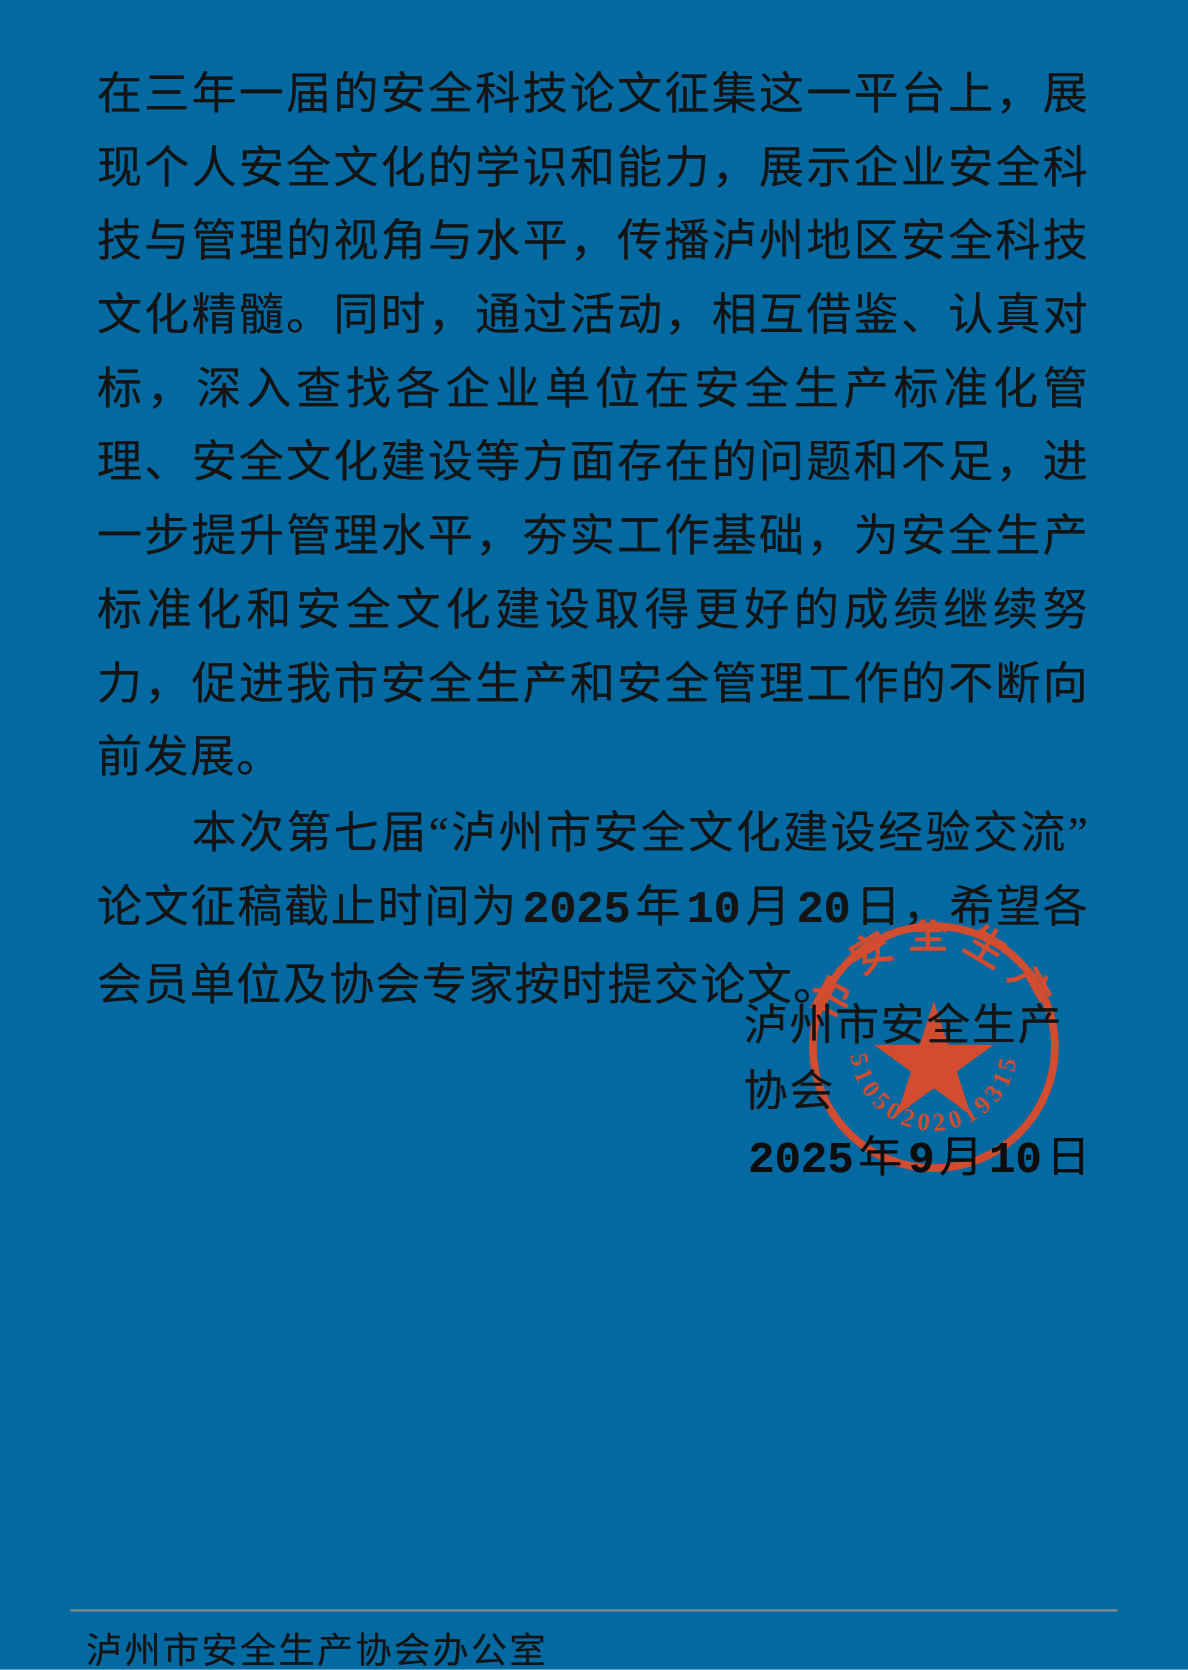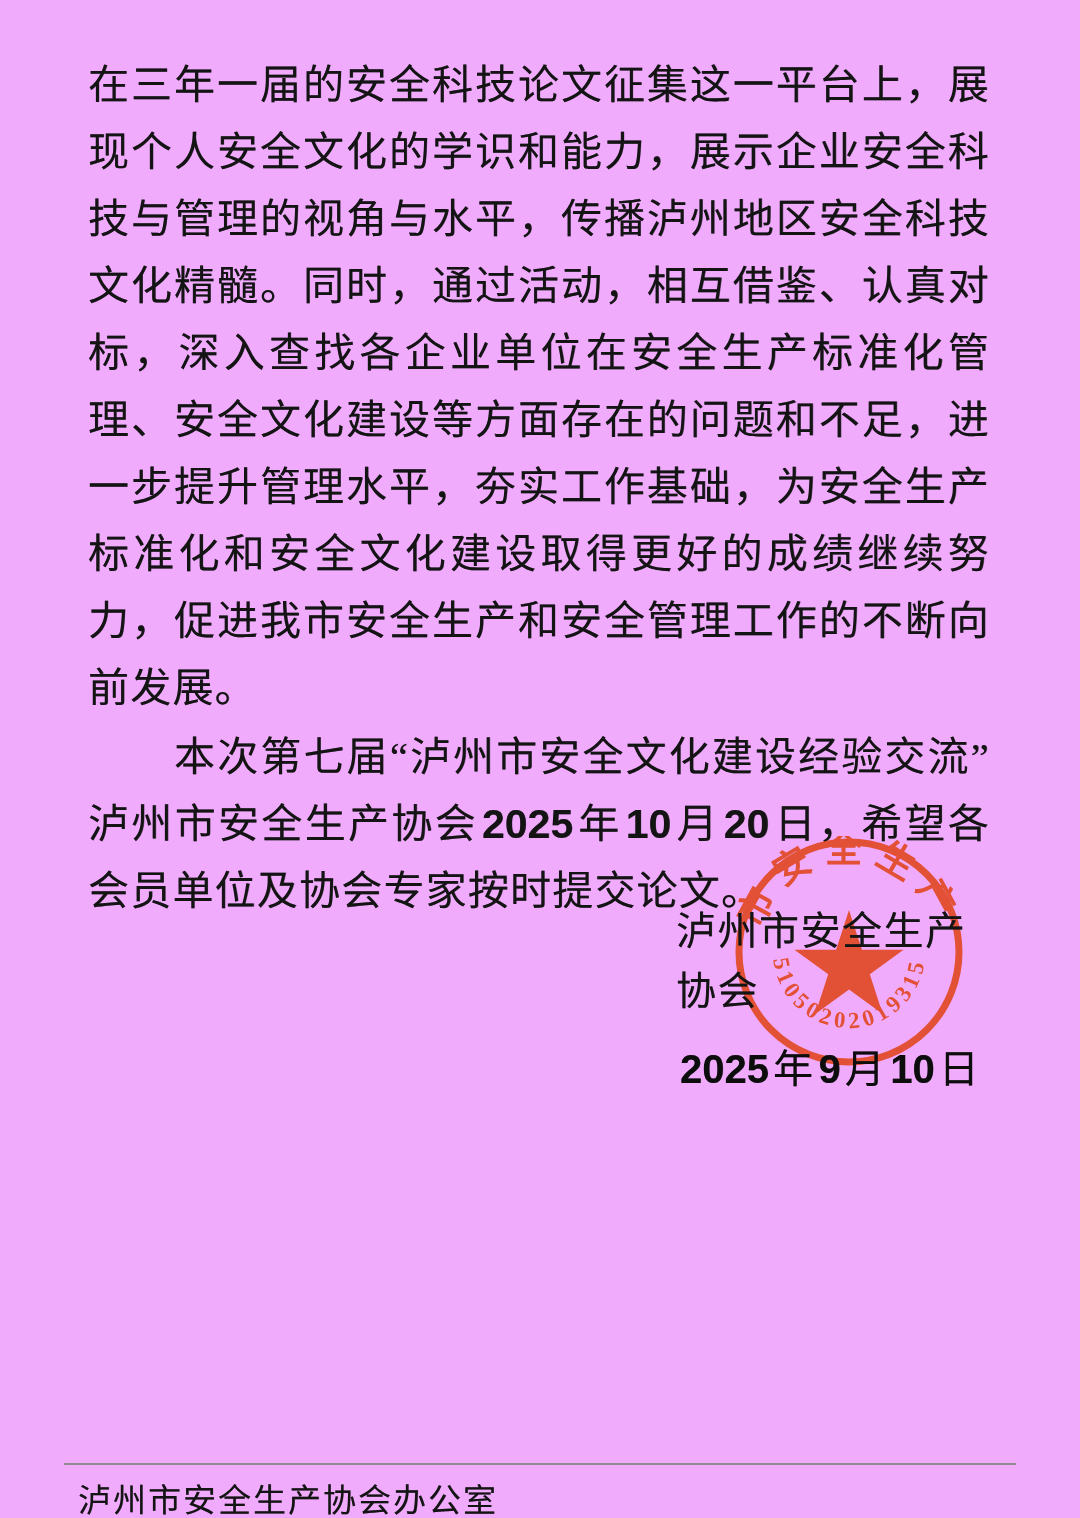--- a/index.html
+++ b/index.html
@@ -13,21 +13,21 @@
     font-family: "Liberation Serif", "DejaVu Serif", serif;
     color: #111111;
     -webkit-font-smoothing: antialiased;
   }
 
   .page {
     position: relative;
     width: 1080px;
     height: 1518px;
     margin: 0 auto;
-    background: #f0abfc;
+    background: #0369a1;
     overflow: hidden;
   }
 
   
   .doc-body {
     position: absolute;
     left: 88px;
     top: 52px;
     width: 902px;
   }
@@ -46,21 +46,21 @@
 
   .para + .para {
     margin-top: 2px;
   }
 
   .para.indent {
     text-indent: 86px;
   }
 
   .num {
-    font-family: Liberation Sans, sans-serif;
+    font-family: Liberation Mono, monospace;
     font-weight: bold;
     letter-spacing: 0;
     padding: 0 4px;
   }
 
   
   .sign-block {
     position: absolute;
     left: 676px;
     top: 902px;
@@ -81,21 +81,21 @@
   }
 
   .sign-date {
     font-family: "Liberation Serif", "DejaVu Serif", serif;
     font-size: 40px;
     line-height: 56px;
     letter-spacing: 1.5px;
     color: #0d0d0d;
     position: relative;
     z-index: 3;
-    margin-top: 19px;
+    margin-top: 2px;
     white-space: nowrap;
     text-shadow: 0.35px 0 0 rgba(13,13,13,0.6);
   }
 
   .sign-date .num {
     font-weight: bold;
   }
 
   
   .seal {
@@ -161,21 +161,21 @@
 </style>
 </head>
 <body>
 
 <div class="page">
 
   <div class="doc-body">
 
     <p class="para">在三年一届的安全科技论文征集这一平台上，展现个人安全文化的学识和能力，展示企业安全科技与管理的视角与水平，传播泸州地区安全科技文化精髓。同时，通过活动，相互借鉴、认真对标，深入查找各企业单位在安全生产标准化管理、安全文化建设等方面存在的问题和不足，进一步提升管理水平，夯实工作基础，为安全生产标准化和安全文化建设取得更好的成绩继续努力，促进我市安全生产和安全管理工作的不断向前发展。</p>
 
-    <p class="para indent"><span>本次第七届“泸州市安全文化建设经验交流”泸州市安全生产协会</span><span class="num">2025</span><span>年</span><span class="num">10</span><span>月</span><span class="num">20</span><span>日</span><span>，希望各会员单位及协会专家按时提交论文。</span></p>
+    <p class="para indent"><span>本次第七届“泸州市安全文化建设经验交流”论文征稿截止时间为</span><span class="num">2025</span><span>年</span><span class="num">10</span><span>月</span><span class="num">20</span><span>日</span><span>，希望各会员单位及协会专家按时提交论文。</span></p>
 
   </div>
 
   <div class="seal">
     <svg viewBox="0 0 232 232" xmlns="http://www.w3.org/2000/svg">
       <defs>
         <path id="arcTop" d="M 26 116 A 90 90 0 0 1 206 116"></path>
         <path id="arcBottom" d="M 40 116 A 76 76 0 0 0 192 116"></path>
       </defs>
       <circle cx="116" cy="116" r="110" fill="none" stroke="#E24A28" stroke-width="7"></circle>

